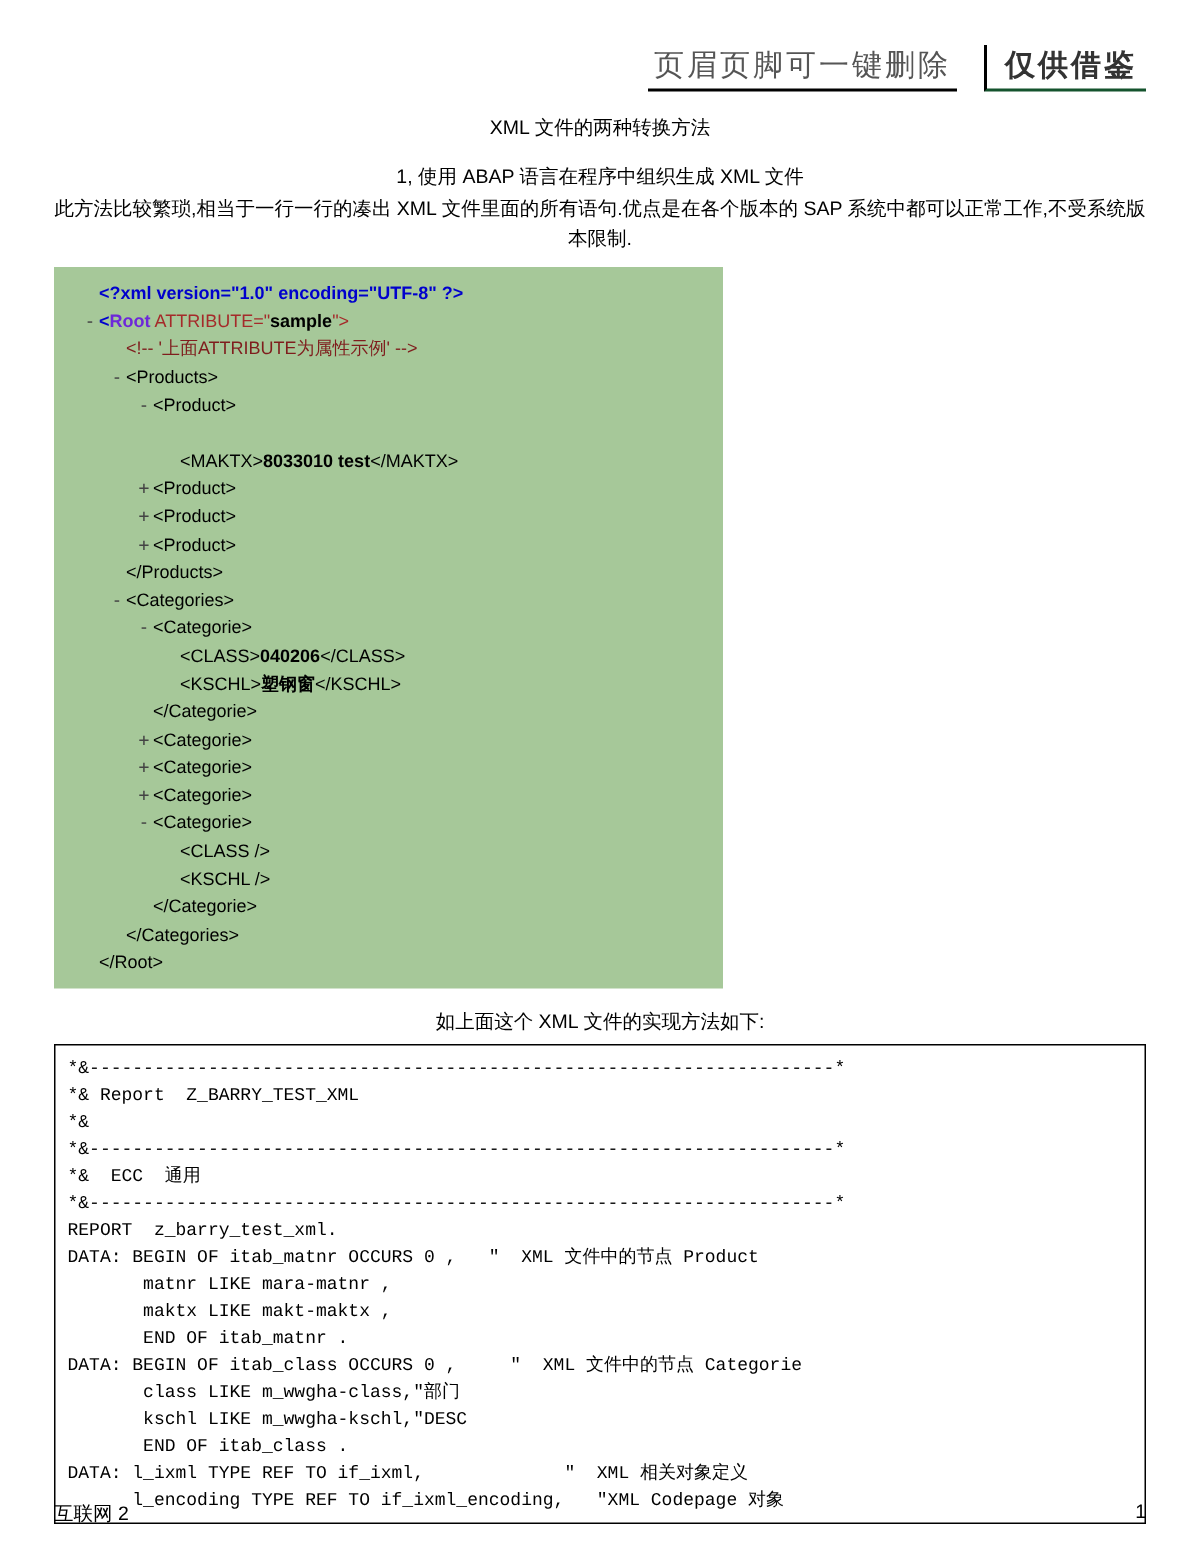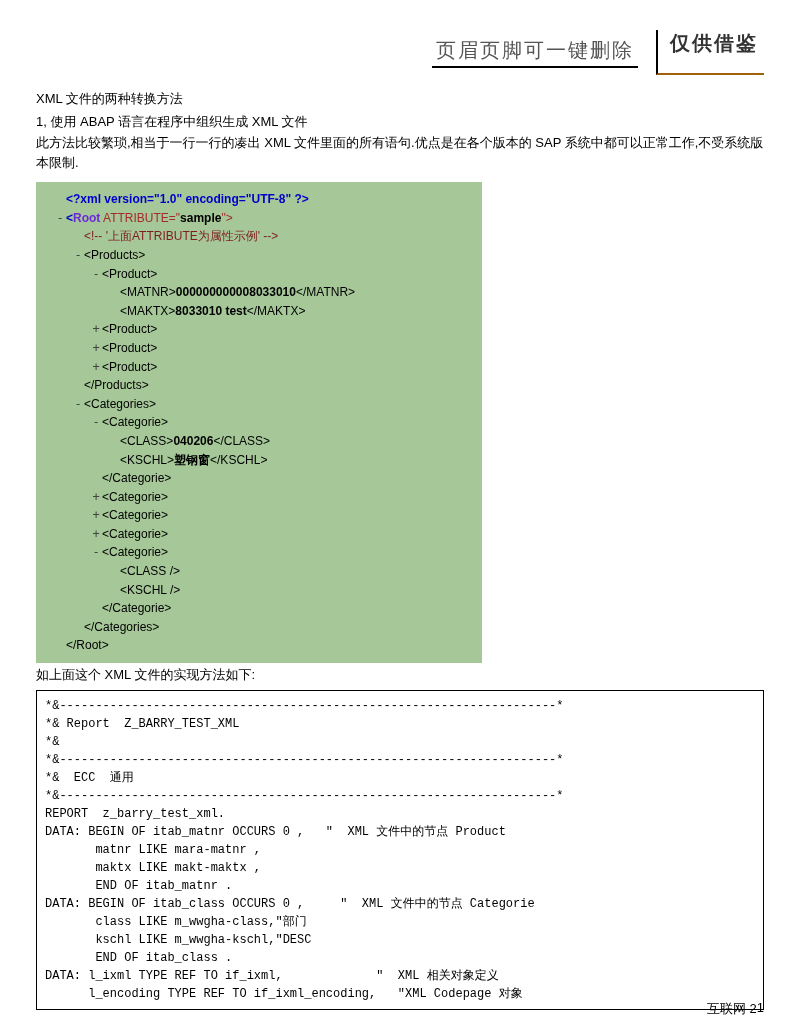--- a/index.html
+++ b/index.html
@@ -33,25 +33,25 @@
     border-bottom: 2px solid #000;
     padding: 0 4px 2px 4px;
   }
   .hdr-right {
     font-family: "KaiTi","STKaiti",serif;
     font-size: 20px;
     font-weight: bold;
     letter-spacing: 2px;
     color: #333;
     border-left: 2px solid #000;
-    border-bottom: 2px solid #a16207;
-    padding: 0 6px 16px 12px;
-  }
-  .body-text { font-size: 13px; line-height: 1.6; }
-  .mt12 { margin-top: 2px; }
+    border-bottom: 2px solid #14532d;
+    padding: 0 6px 2px 12px;
+  }
+  .body-text { font-size: 13px; line-height: 1.6; text-align: center; }
+  .mt12 { margin-top: 12px; }
 
   
   .xml-box {
     background: #a6c899;
     padding: 8px 8px 8px 18px;
     font-size: 12px;
     line-height: 1.55;
     width: 420px;
     margin-top: 8px;
   }
@@ -87,21 +87,21 @@
     white-space: pre;
     overflow: hidden;
   }
 
   .footer {
     position: absolute;
     bottom: 18px;
     left: 36px;
     right: 36px;
     display: flex;
-    justify-content: flex-end;
+    justify-content: space-between;
     font-size: 13px;
   }
 </style>
 </head>
 <body>
 
 <div class="page">
 
   <div class="header">
     <span class="hdr-left">页眉页脚可一键删除</span>
@@ -129,21 +129,20 @@
     <div class="line pad1">
         <span class="toggle">-</span>
         <span class="tag">&lt;Products&gt;</span>
       </div>
     <div class="line pad2">
         <span class="toggle">-</span>
         <span class="tag">&lt;Product&gt;</span>
       </div>
     <div class="line pad3">
         <span class="toggle">&nbsp;</span>
-        <span><span class="tag">&lt;MATNR&gt;</span><span class="val">000000000008033010</span><span class="tag">&lt;/MATNR&gt;</span></span>
       </div>
     <div class="line pad3">
         <span class="toggle">&nbsp;</span>
         <span><span class="tag">&lt;MAKTX&gt;</span><span class="val">8033010 test</span><span class="tag">&lt;/MAKTX&gt;</span></span>
       </div>
     <div class="line pad2">
         <span class="toggle">+</span>
         <span class="tag">&lt;Product&gt;</span>
       </div>
     <div class="line pad2">

